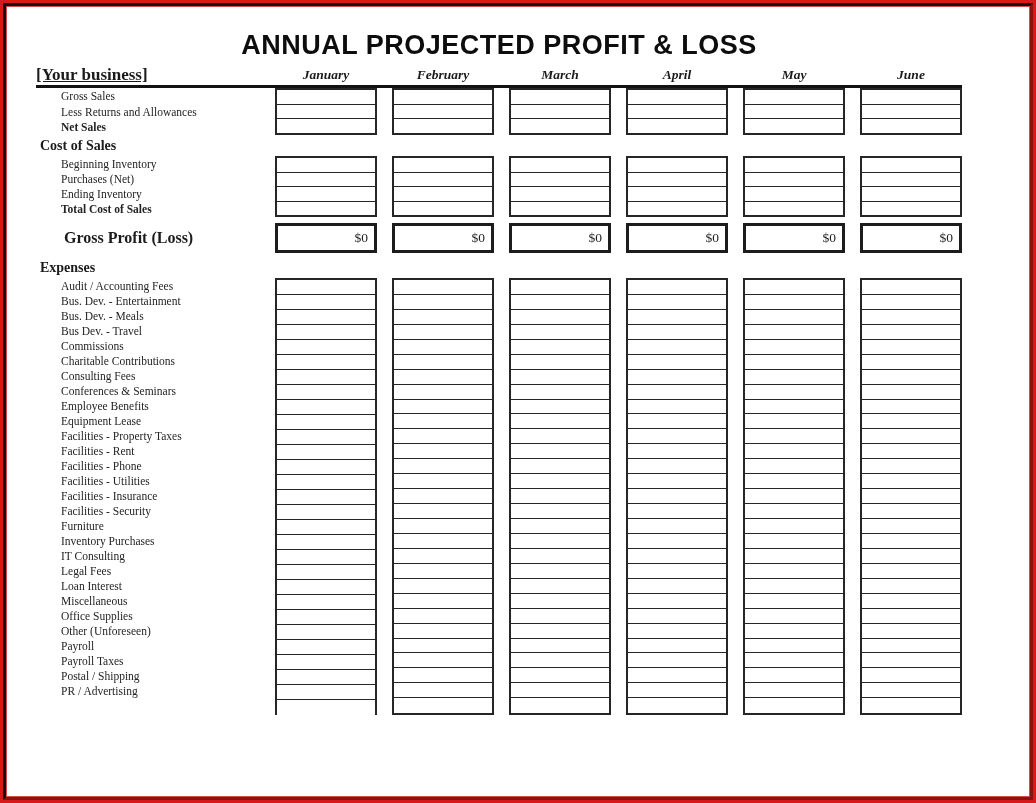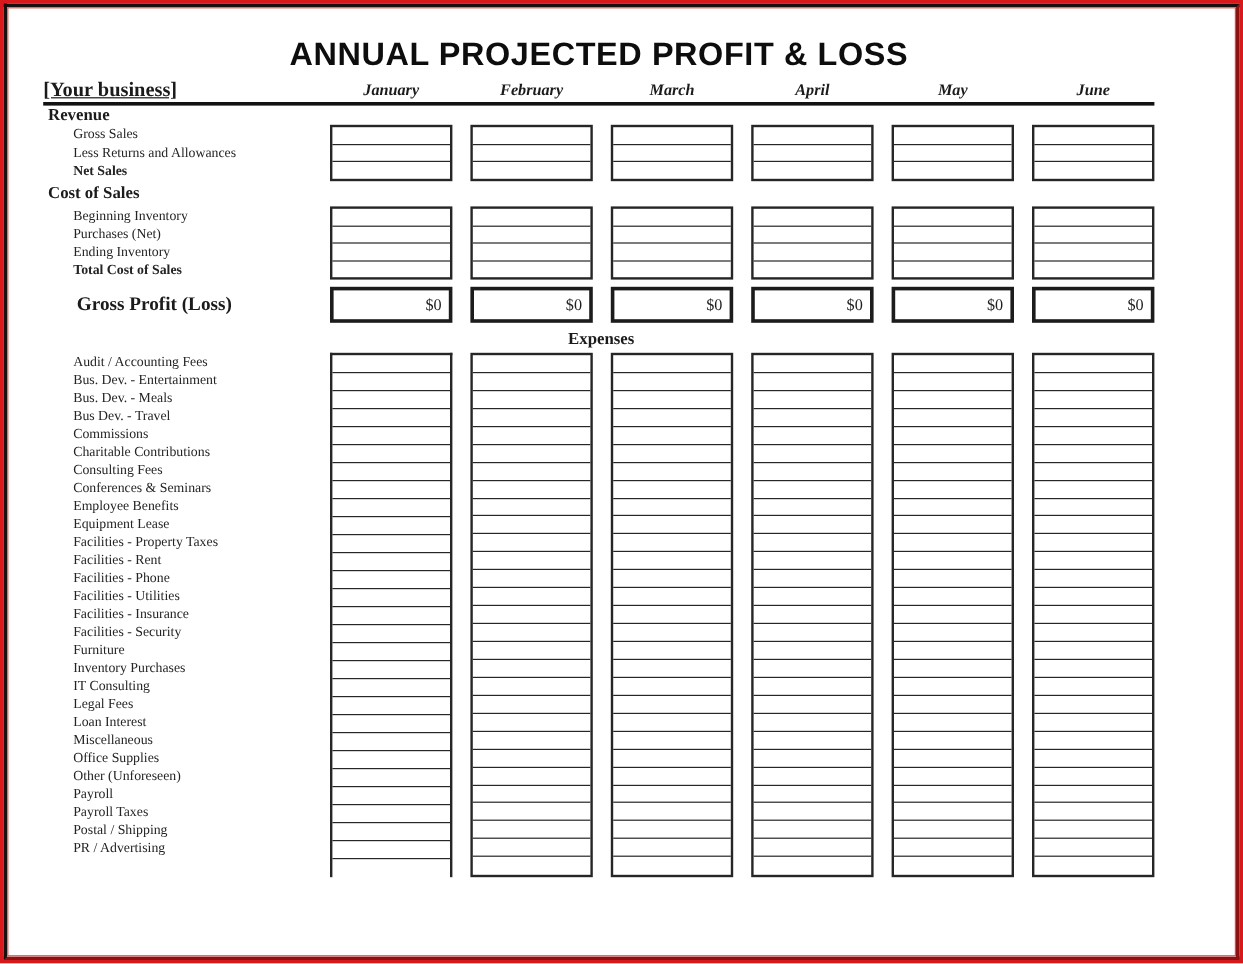--- a/index.html
+++ b/index.html
@@ -15,21 +15,21 @@
   .title{font-family:"Liberation Sans",sans-serif;font-weight:bold;font-size:27px;letter-spacing:.5px;
          text-align:center;margin-top:22px;height:32px;line-height:32px;color:#0d0d0d;}
   .grid{display:grid;grid-template-columns:224px repeat(6,102px);column-gap:15px;}
   .hdr{margin-top:2px;height:22px;align-items:end;}
   .business{font-weight:bold;font-size:17px;text-decoration:underline;line-height:20px;}
   .month{font-weight:bold;font-style:italic;font-size:13.5px;text-align:center;line-height:20px;}
   .rule{height:3px;background:#121212;width:926px;}
   .sec-h{font-weight:bold;font-size:14px;height:15px;line-height:15px;padding-left:4px;}
   .sec-h.rev{margin-top:1px;}
   .sec-h.cos{margin-top:3px;}
-  .sec-h.exp{margin-top:7px;height:15px;text-align:center;}
+  .sec-h.exp{margin-top:7px;height:15px;}
   .labels{display:flex;flex-direction:column;}
   .row-label{flex:1;display:flex;align-items:center;padding-left:25px;font-size:11.5px;color:#242424;white-space:nowrap;}
   .row-label.bold{font-weight:bold;}
   .blk{align-items:stretch;}
   .blk.rev{height:47px;}
   .blk.cos{height:61px;margin-top:3px;}
   .cellbox{border:2px solid var(--line);display:flex;flex-direction:column;background:#fff;}
   .cellbox .cell{flex:1;border-top:1px solid var(--line);}
   .cellbox .cell:first-child{border-top:none;}
   .gp-row{margin-top:6px;height:30px;}
@@ -62,21 +62,20 @@
         <div class="month">January</div>
             <div class="month">February</div>
             <div class="month">March</div>
             <div class="month">April</div>
             <div class="month">May</div>
             <div class="month">June</div>
           </div>
 
         <div class="rule"></div>
 
-        <div class="sec-h rev">Revenue</div>
         <div class="grid blk rev" id="block-revenue">
             <div class="labels">
               <div class="row-label">Gross Sales</div>
               <div class="row-label">Less Returns and Allowances</div>
               <div class="row-label bold">Net Sales</div>
             </div>
             <div class="cellbox">
               <div class="cell"></div>
               <div class="cell"></div>
               <div class="cell"></div>

